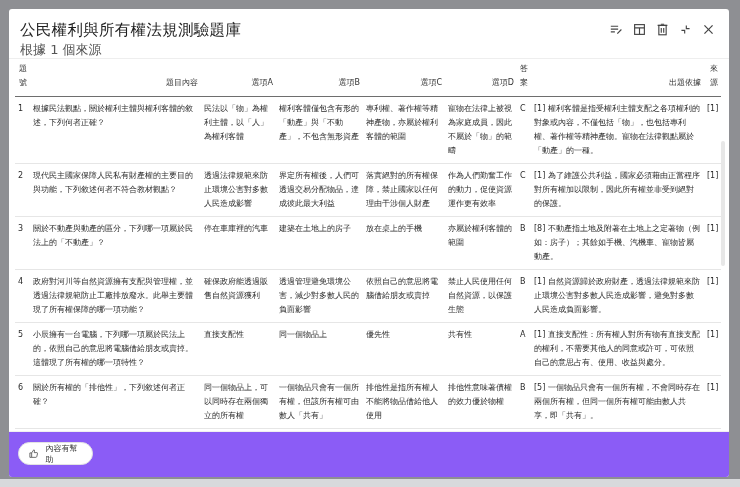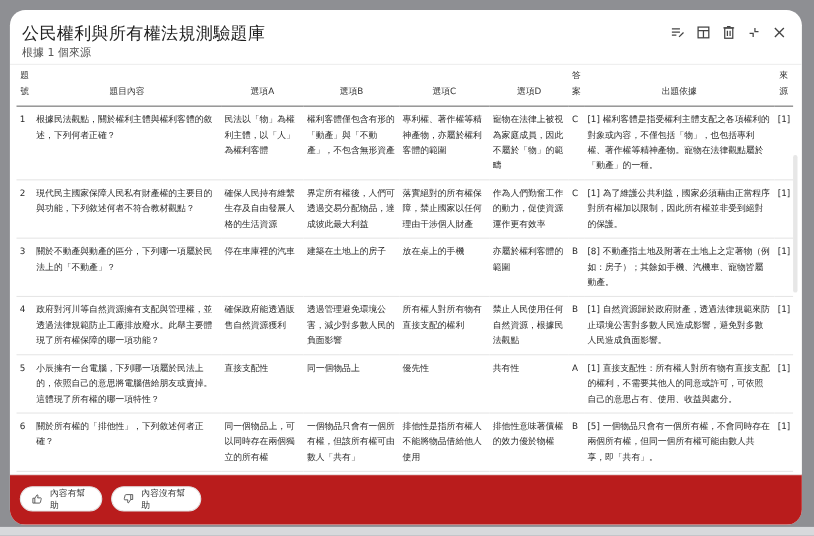--- a/index.html
+++ b/index.html
@@ -12,34 +12,34 @@
     }
     .backdrop-strip {
       position: absolute; left: 0; right: 0; bottom: 0; height: 8px;
       background: #d8d9dc;
     }
     .dialog {
       position: absolute;
       left: 9px; top: 9px;
       width: 720px; height: 468px;
       background: #ffffff;
-      border-radius: 14px;
+      border-radius: 3px;
       overflow: hidden;
     }
     .header {
       position: absolute; left: 0; top: 0; right: 0; height: 48px;
     }
     .title {
       position: absolute; left: 11px; top: 11px;
       font-size: 15.5px; font-weight: 400; color: #1f1f1f;
       letter-spacing: 0.3px;
     }
     .subtitle {
       position: absolute; left: 11px; top: 32px;
-      font-size: 10px; color: #555;
+      font-size: 13px; color: #555;
     }
     .toolbar {
       position: absolute; right: 10px; top: 11px;
       display: flex; gap: 0;
     }
     .tb-btn {
       width: 22px; height: 18px;
       display: flex; align-items: center; justify-content: center;
       cursor: pointer;
       margin-left: 1px;
@@ -55,21 +55,21 @@
       border-collapse: collapse;
       table-layout: fixed;
       width: 700px;
       margin-left: 6px;
       font-size: 8px;
       line-height: 14px;
       color: #2a2a2a;
     }
     th {
       font-weight: 400;
-      text-align: center;
+      text-align: right;
       vertical-align: bottom;
       padding: 3px 3px 6px 3px;
       color: #333;
       border-bottom: 1px solid #6e6e6e;
     }
     td {
       vertical-align: top;
       padding: 5px 3px 5px 3px;
       border-bottom: 1px solid #e6e6e6;
     }
@@ -82,21 +82,21 @@
     .col-ans { width: 14px; }
     .col-basis { width: 173px; }
     .col-src { width: 17px; }
 
     .scrollbar {
       position: absolute; right: 4px; top: 82px; width: 4px; height: 125px;
       background: #e7e7e7; border-radius: 2px;
     }
     .footer {
       position: absolute; left: 0; right: 0; bottom: 0; height: 46px;
-      background: #b91c1c;
+      background: #8b5cf6;
       border-top: 1px solid #f0f0f0;
     }
     .fb-btn {
       position: absolute; top: 10px; height: 23px;
       border: 1px solid #e3e3e3; border-radius: 12px;
       display: flex; align-items: center; padding: 0 12px 0 10px;
       font-size: 8px; color: #333; background: #fff; cursor: pointer;
     }
     .fb-btn svg { width: 11px; height: 11px; margin-right: 7px; }
     .fb-good { left: 9px; width: 75px; }
@@ -196,21 +196,21 @@
           <td>權利客體僅包含有形的「動產」與「不動產」，不包含無形資產</td>
           <td>專利權、著作權等精神產物，亦屬於權利客體的範圍</td>
           <td>寵物在法律上被視為家庭成員，因此不屬於「物」的範疇</td>
           <td>C</td>
           <td>[1] 權利客體是指受權利主體支配之各項權利的對象或內容，不僅包括「物」，也包括專利權、著作權等精神產物。寵物在法律觀點屬於「動產」的一種。</td>
           <td>[1]</td>
         </tr>
         <tr>
           <td>2</td>
           <td>現代民主國家保障人民私有財產權的主要目的與功能，下列敘述何者不符合教材觀點？</td>
-          <td>確保人民持有維繫生存及自由發展人格的生活資源</td>
+          <td>透過法律規範來防止環境公害對多數人民造成影響</td>
           <td>界定所有權後，人們可透過交易分配物品，達成彼此最大利益</td>
           <td>落實絕對的所有權保障，禁止國家以任何理由干涉個人財產</td>
           <td>作為人們勤奮工作的動力，促使資源運作更有效率</td>
           <td>C</td>
           <td>[1] 為了維護公共利益，國家必須藉由正當程序對所有權加以限制，因此所有權並非受到絕對的保護。</td>
           <td>[1]</td>
         </tr>
         <tr>
           <td>3</td>
           <td>關於不動產與動產的區分，下列哪一項屬於民法上的「不動產」？</td>
@@ -220,22 +220,22 @@
           <td>亦屬於權利客體的範圍</td>
           <td>B</td>
           <td>[8] 不動產指土地及附著在土地上之定著物（例如：房子）；其餘如手機、汽機車、寵物皆屬動產。</td>
           <td>[1]</td>
         </tr>
         <tr>
           <td>4</td>
           <td>政府對河川等自然資源擁有支配與管理權，並透過法律規範防止工廠排放廢水。此舉主要體現了所有權保障的哪一項功能？</td>
           <td>確保政府能透過販售自然資源獲利</td>
           <td>透過管理避免環境公害，減少對多數人民的負面影響</td>
-          <td>所有權人對所有物有直接支配的權利</td>
-          <td>禁止人民使用任何自然資源，根據民法觀點</td>
+          <td>依照自己的意思將電腦借給朋友或賣掉</td>
+          <td>禁止人民使用任何自然資源，以保護生態</td>
           <td>B</td>
           <td>[1] 自然資源歸於政府財產，透過法律規範來防止環境公害對多數人民造成影響，避免對多數人民造成負面影響。</td>
           <td>[1]</td>
         </tr>
         <tr>
           <td>5</td>
           <td>小辰擁有一台電腦，下列哪一項屬於民法上的，依照自己的意思將電腦借給朋友或賣掉。這體現了所有權的哪一項特性？</td>
           <td>直接支配性</td>
           <td>同一個物品上</td>
           <td>優先性</td>
@@ -275,23 +275,14 @@
   <div class="footer">
     <div class="fb-btn fb-good">
       <svg viewBox="0 0 16 16">
           <g stroke="#444" stroke-width="1.3" fill="none" stroke-linejoin="round">
             <rect x="1.5" y="7" width="3" height="7.5"></rect>
             <path d="M4.5 7 L8 1.8 Q9.6 2 9.3 4 L8.8 6.5 L13.5 6.5 Q14.8 6.8 14.4 8.2 L13 13.5 Q12.6 14.5 11.5 14.5 L4.5 14.5"></path>
           </g>
         </svg>
       <span>內容有幫助</span>
     </div>
-    <div class="fb-btn fb-bad">
-      <svg viewBox="0 0 16 16">
-          <g stroke="#444" stroke-width="1.3" fill="none" stroke-linejoin="round">
-            <rect x="11.5" y="1.5" width="3" height="7.5"></rect>
-            <path d="M11.5 9 L8 14.2 Q6.4 14 6.7 12 L7.2 9.5 L2.5 9.5 Q1.2 9.2 1.6 7.8 L3 2.5 Q3.4 1.5 4.5 1.5 L11.5 1.5"></path>
-          </g>
-        </svg>
-      <span>內容沒有幫助</span>
-    </div>
   </div>
 </div>
 
 </body></html>

